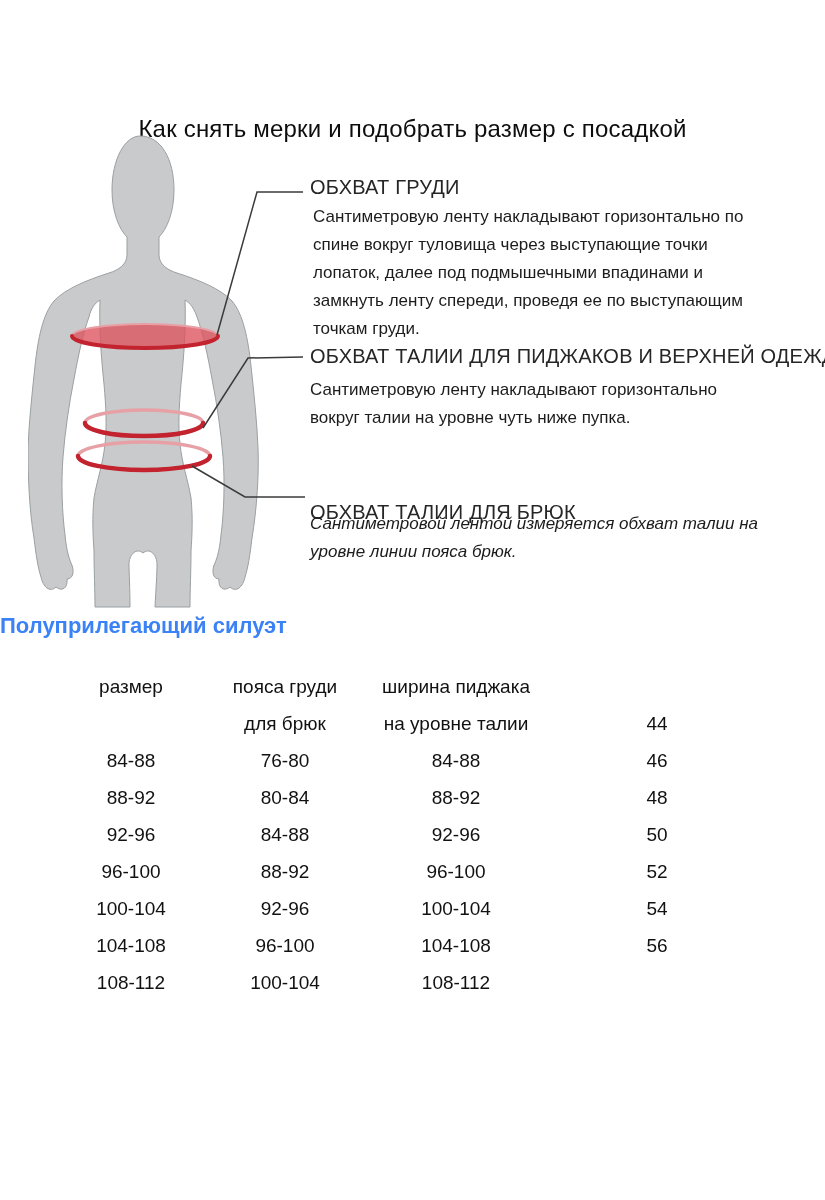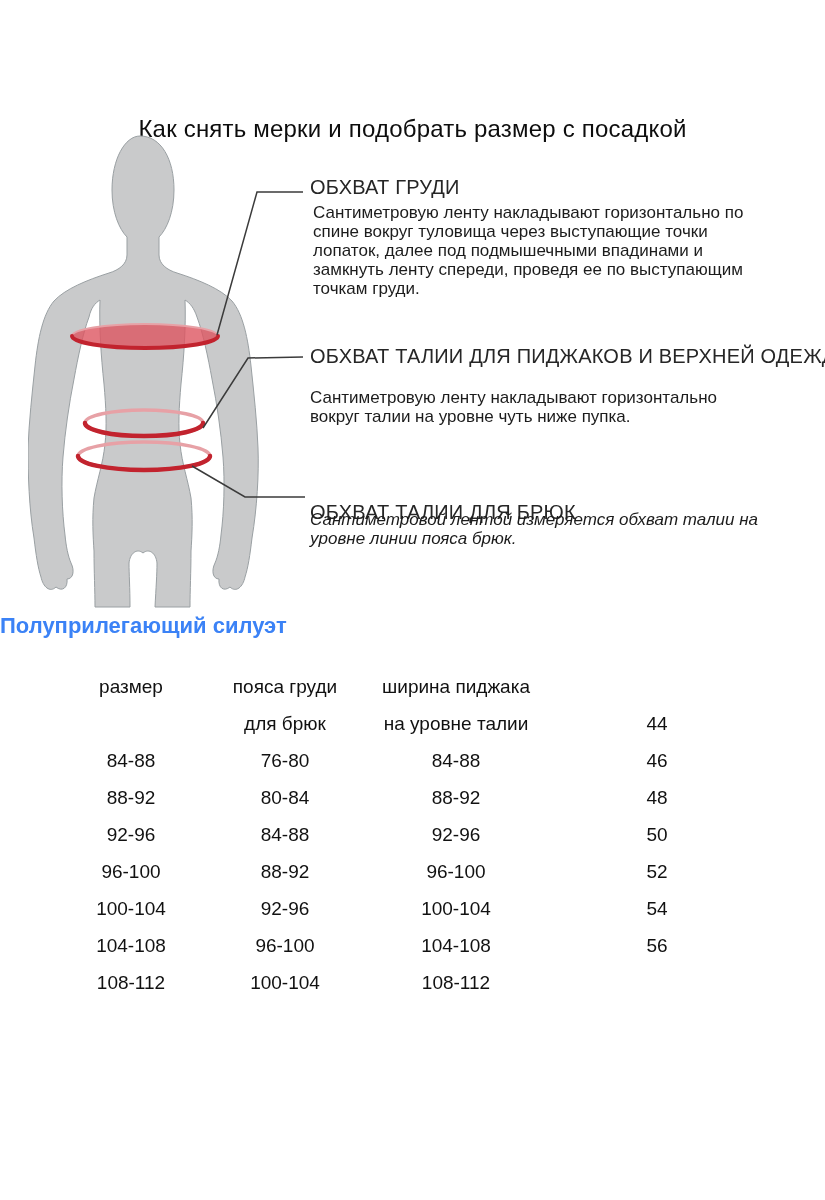--- a/index.html
+++ b/index.html
@@ -20,26 +20,26 @@
   }
   .figure-svg { position:absolute; left:28px; top:130px; }
   .overlay-svg { position:absolute; left:0; top:120px; }
   .callout-heading {
     position:absolute;
     font-size:20px; font-weight:400; color:#262626;
     white-space:nowrap; letter-spacing:0.2px;
   }
   .callout-body {
     position:absolute;
-    font-size:17px; line-height:19px; color:#1c1c1c;
+    font-size:17px; line-height:28px; color:#1c1c1c;
   }
   .h1 { left:310px; top:176px; }
   .b1 { left:313px; top:203px; width:452px; }
   .h2 { left:310px; top:345px; }
-  .b2 { left:310px; top:376px; width:420px;margin-top:12px; }
+  .b2 { left:310px; top:376px; width:420px; }
   .h3 { left:310px; top:485px;margin-top:16px; }
   .b3 { left:310px; top:510px; width:465px;font-style:italic; }
   .table-title {
     position:absolute; top:613px; left:0; width:100%;
     text-align:left;
     font-size:22px; font-weight:700; color:#3b82f6;
   }
   .size-table {
     position:absolute; left:60px; top:668px; width:710px;
     display:grid;

